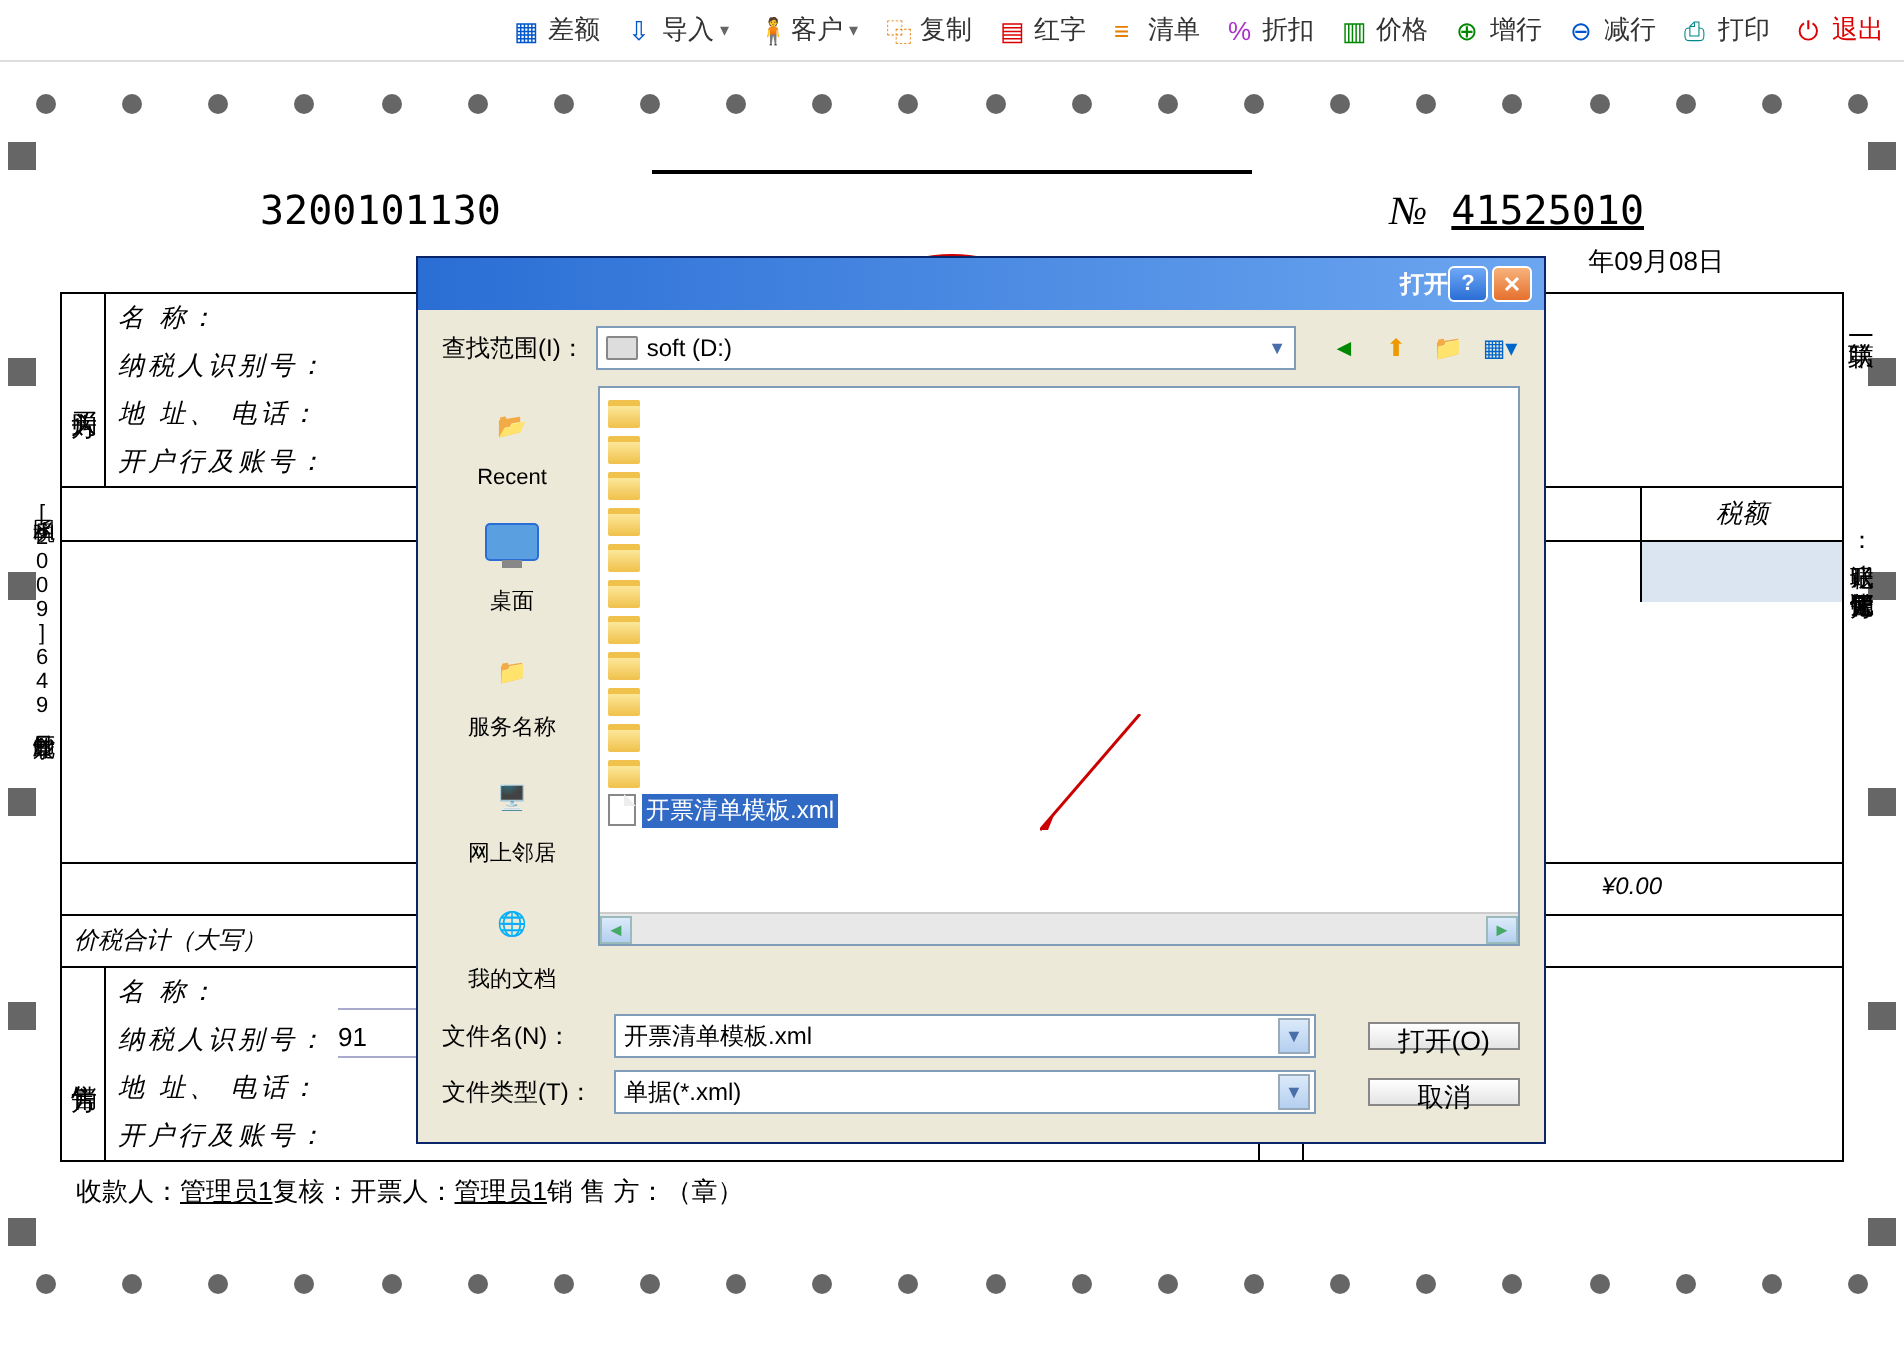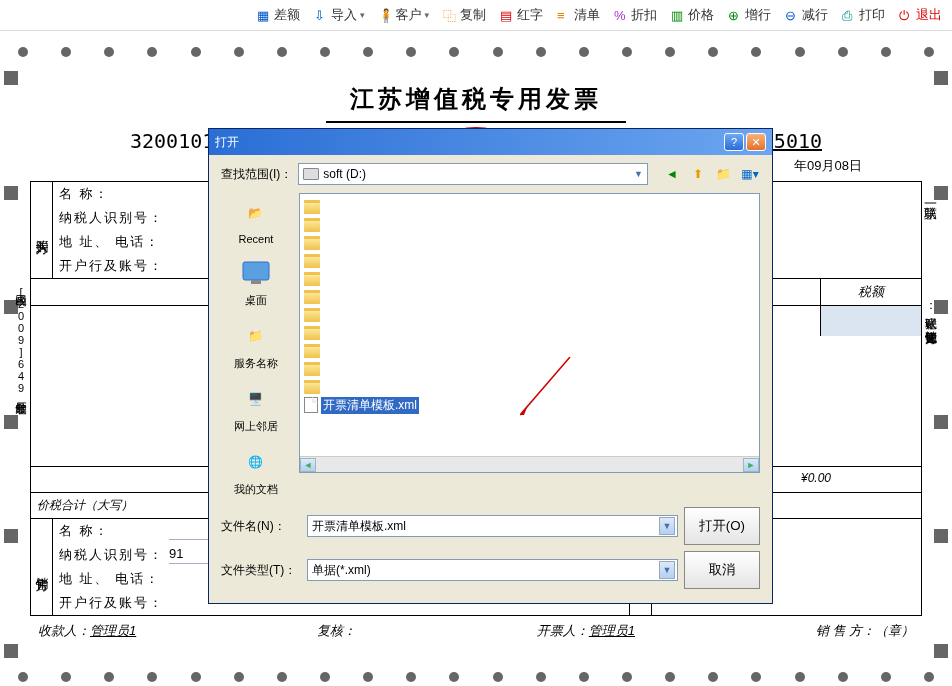--- a/index.html
+++ b/index.html
@@ -39,45 +39,45 @@
 .side-text-left, .side-text-right, .side-text-right2 { writing-mode: vertical-rl; text-orientation: upright; font-size: 11px; padding: 4px 2px; }
 .side-text-left { position: absolute; left: -20px; top: 100px; }
 .side-text-right { position: absolute; right: -20px; top: 10px; font-size: 13px; }
 .side-text-right2 { position: absolute; right: -20px; top: 110px; font-size: 12px; }
 
 .inv-main { flex: 1; }
 .buyer-row, .seller-row { display: flex; border-bottom: 1px solid #000; }
 .v-label { width: 22px; border-right: 1px solid #000; writing-mode: vertical-rl; text-orientation: upright; display: flex; align-items: center; justify-content: center; padding: 6px 2px; font-size: 13px; }
 .info-cells { flex: 1; }
 .info-cells .cell { display: flex; padding: 3px 6px; min-height: 22px; font-size: 13px; }
-.info-cells .cell .lbl { width: 110px; letter-spacing: 2px; }
+.info-cells .cell .lbl { width: 110px; letter-spacing: 2px; font-style: italic; }
 .info-cells .cell .val { flex: 1; border-bottom: 1px solid #aac; }
 .remark-col { width: 22px; border-left: 1px solid #000; writing-mode: vertical-rl; text-orientation: upright; display: flex; align-items: center; justify-content: center; }
 .remark-content { width: 270px; border-left: 1px solid #000; }
 
 .items-header { display: flex; border-bottom: 1px solid #000; }
 .items-header .col { border-right: 1px solid #000; padding: 4px; text-align: center; font-style: italic; font-size: 13px; }
 .items-header .col:last-child { border-right: none; }
 
 .items-body { height: 160px; background: #fff; }
 .items-body .row { display: flex; height: 30px; }
 .items-body .row .c { border-right: 1px solid #000; background: #dbe5f1; }
 .items-body .row .c:first-child { background: #fff; }
 .items-body .row .c:last-child { border-right: none; }
 
 .total-row { display: flex; border-top: 1px solid #000; border-bottom: 1px solid #000; padding: 4px 0; font-style: italic; }
 .total-row .tl { flex: 1; text-align: center; }
 .total-row .tr { width: 120px; text-align: left; }
 .total-row2 { display: flex; border-bottom: 1px solid #000; padding: 4px 6px; font-style: italic; }
 
-.footer-row { display: flex; justify-content: space-between; padding: 6px 8px; font-style: italic; font-size: 13px; }
+.footer-row { display: flex; padding: 6px 8px; font-size: 13px; }
 
 
 .dialog-overlay { position: absolute; top: 128px; left: 208px; width: 565px; background: #ece9d8; border: 1px solid #0a246a; z-index: 100; font-family: Tahoma, sans-serif; font-size: 12px; }
-.dlg-title { background: linear-gradient(to right, #2a6ed5, #6ca6f0); color: #fff; padding: 4px 6px; display: flex; align-items: center; justify-content: space-between; font-weight: normal; gap: 20px; }
+.dlg-title { background: linear-gradient(to right, #2a6ed5, #6ca6f0); color: #fff; padding: 4px 6px; display: flex; align-items: center; justify-content: flex-end; font-weight: bold; }
 .dlg-title .title-right { display: flex; gap: 2px; }
 .dlg-title .win-btn { width: 20px; height: 18px; background: linear-gradient(#f7b27b, #e5702e); border: 1px solid #fff; border-radius: 3px; display: flex; align-items: center; justify-content: center; font-size: 11px; color: #fff; cursor: pointer; }
 .dlg-title .win-btn.help { background: linear-gradient(#6fa8f5, #2a6ed5); }
 
 .dlg-body { padding: 8px 12px; }
 .look-row { display: flex; align-items: center; gap: 6px; margin-bottom: 8px; }
 .look-row .combo { flex: 1; height: 22px; border: 1px solid #7f9db9; background: #fff; display: flex; align-items: center; padding: 0 4px; gap: 4px; }
 .look-row .icons { display: flex; gap: 6px; align-items: center; margin-left: 8px; }
 .look-row .nav-icon { width: 20px; height: 20px; display: flex; align-items: center; justify-content: center; cursor: pointer; }
 
@@ -98,21 +98,21 @@
 .hscroll .sbtn { width: 16px; height: 14px; background: linear-gradient(#dbeaf9,#b5cff0); border: 1px solid #9bb; display: flex; align-items: center; justify-content: center; font-size: 9px; color: #4a6; }
 
 .callout { position: absolute; top: 128px; left: 260px; width: 200px; height: 38px; border: 1.5px solid #c00; border-radius: 6px; background: #fff; display: flex; align-items: center; justify-content: center; color: #c00; font-size: 13px; }
 .callout-line { position: absolute; top: 163px; left: 220px; width: 55px; height: 60px; }
 
 .bottom-rows { margin-top: 8px; }
 .bottom-rows .brow { display: flex; align-items: center; gap: 6px; margin-bottom: 6px; }
 .bottom-rows .blabel { width: 80px; text-align: left; }
 .bottom-rows .bcombo { flex: 1; height: 22px; border: 1px solid #7f9db9; background: #fff; display: flex; align-items: center; justify-content: space-between; padding: 0 2px 0 4px; }
 .bottom-rows .bcombo .arrow { width: 16px; height: 18px; background: linear-gradient(#dbeaf9,#b5cff0); display: flex; align-items: center; justify-content: center; font-size: 9px; color: #4a6ea9; border: 1px solid #9ab; }
-.bottom-rows .bbtn { width: 76px; height: 38px; border: 1px solid #888; background: linear-gradient(#fff,#e4e4e4); cursor: pointer; }
+.bottom-rows .bbtn { width: 76px; height: 14px; border: 1px solid #888; background: linear-gradient(#fff,#e4e4e4); cursor: pointer; margin-left: 20px; }
 
 .disk-icon { width: 16px; height: 12px; background: #ddd; border: 1px solid #888; border-radius: 1px; }
 </style>
 </head>
 <body>
 
 <div class="toolbar">
   <div class="tb-item">
       <span class="tb-icon tb-blue">▦</span>
       <span>差额</span>
@@ -203,21 +203,20 @@
       <div class="square"></div>
       <div class="square"></div>
       <div class="square"></div>
       <div class="square"></div>
       <div class="square"></div>
     </div>
 
   <div class="stamp">
       <span>国税 发票监制</span>
     </div>
-  <div class="invoice-title">江苏增值税专用发票</div>
   <div class="title-underline"></div>
   <div class="header-row">
     <span>3200101130</span>
     <span><span class="num-label">№</span> <span style="text-decoration:underline">41525010</span></span>
   </div>
   <div class="date-row">年09月08日</div>
 
   <div class="invoice-frame">
     <div class="side-text-left">国税函[2009]649号北京印钞厂</div>
     <div class="side-text-right">第一联</div>

